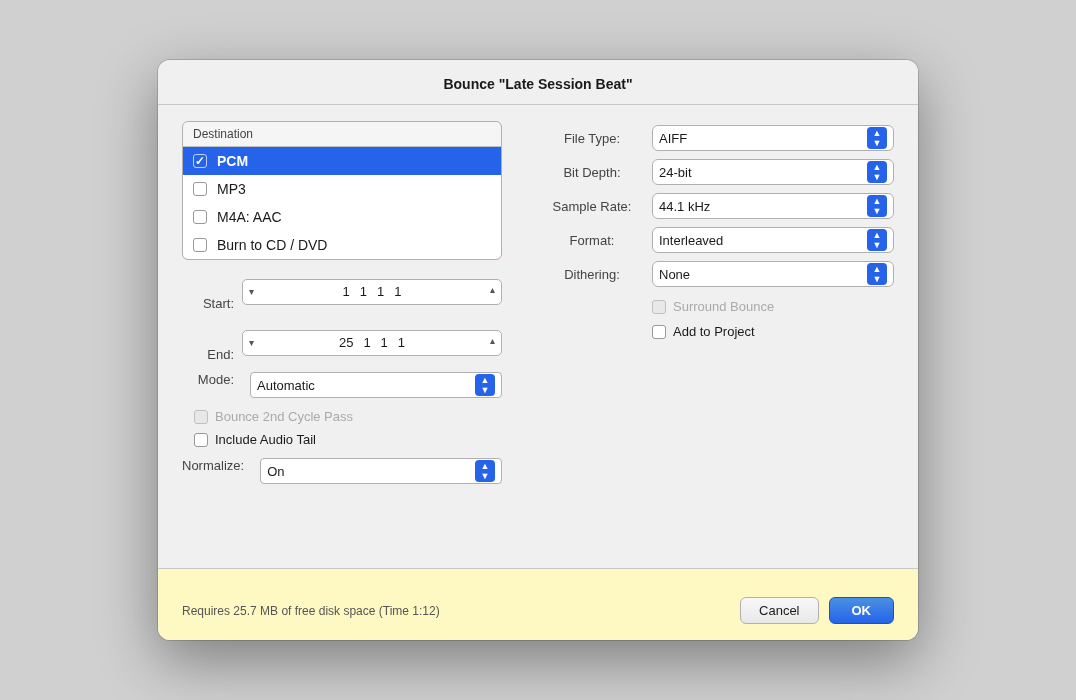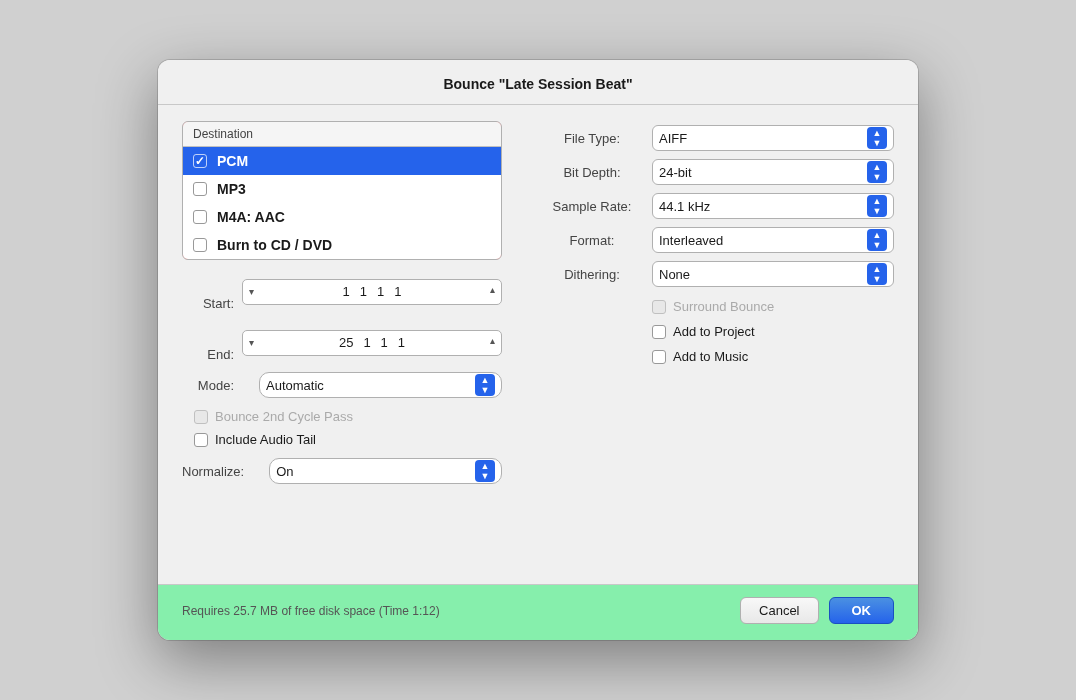--- a/index.html
+++ b/index.html
@@ -113,21 +113,21 @@
       font-size: 12px;
       font-weight: 700;
     }
 
     .dest-row.selected .checkmark {
       color: #fff;
     }
 
     .dest-label {
       font-size: 14px;
-      font-weight: 700;
+      font-weight: 400;
     }
 
     .dest-row.selected .dest-label {
       color: #fff;
       font-weight: 600;
     }
 
     
     .form-row {
       display: flex;
@@ -172,37 +172,37 @@
 
     .chevron-up {
       color: #555;
       font-size: 10px;
       transform: rotate(180deg);
       display: inline-block;
     }
 
     .select-row {
       display: flex;
-      align-items: center;
-      gap: 25px;
+      align-items: flex-start;
+      gap: 16px;
     }
 
     .select-label {
       font-size: 13px;
       color: #444;
       min-width: 52px;
       text-align: right;
     }
 
     .select-control {
       display: flex;
       align-items: center;
       background: #fff;
       border: 1px solid #b0b0b0;
-      border-radius: 10px;
+      border-radius: 4px;
       padding: 3px 6px;
       flex: 1;
       height: 26px;
       justify-content: space-between;
       cursor: pointer;
     }
 
     .select-value {
       font-size: 13px;
       color: #1a1a1a;
@@ -336,23 +336,23 @@
     .add-label {
       font-size: 13px;
       color: #1a1a1a;
     }
 
     
     .footer {
       display: flex;
       align-items: center;
       justify-content: space-between;
-      padding: 12px 24px 16px;
+      padding: 28px 24px 16px;
       border-top: 1px solid #c8c8c8;
-      background: #86efac;
+      background: #fef9c3;
     }
 
     .footer-info {
       font-size: 12px;
       color: #555;
     }
 
     .footer-buttons {
       display: flex;
       gap: 10px;
@@ -555,24 +555,20 @@
       <div class="surround-row">
         <div class="checkbox disabled"></div>
         <span class="surround-label">Surround Bounce</span>
       </div>
 
       <div class="add-row">
         <div class="checkbox"></div>
         <span class="add-label">Add to Project</span>
       </div>
 
-      <div class="add-row">
-        <div class="checkbox"></div>
-        <span class="add-label">Add to Music</span>
-      </div>
 
     </div>
   </div>
 
   <div class="footer">
     <span class="footer-info">Requires 25.7 MB of free disk space  (Time 1:12)</span>
     <div class="footer-buttons">
       <button class="btn-cancel">Cancel</button>
       <button class="btn-ok">OK</button>
     </div>

